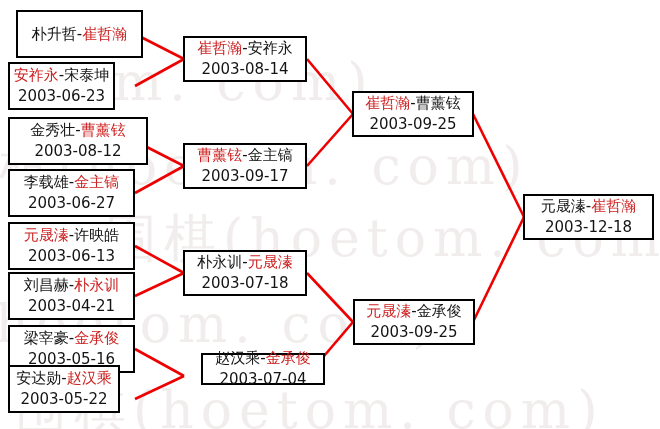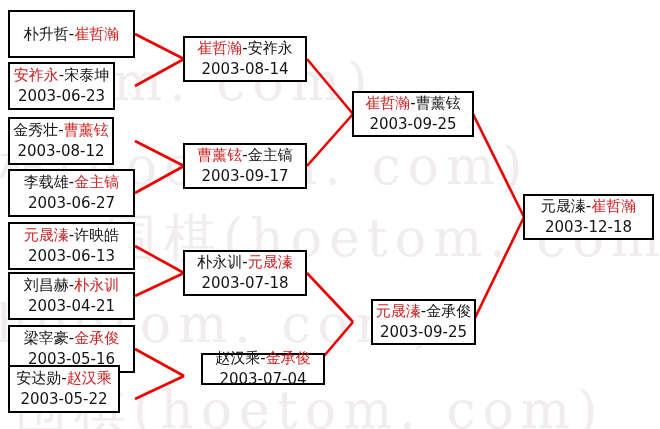--- a/index.html
+++ b/index.html
@@ -77,28 +77,28 @@
     <line x1="135" y1="349" x2="184" y2="376"></line>
     <line x1="135" y1="399" x2="184" y2="376"></line>
     <line x1="307" y1="59" x2="353" y2="114"></line>
     <line x1="307" y1="166" x2="353" y2="114"></line>
     <line x1="307" y1="273" x2="353" y2="322"></line>
     <line x1="307" y1="376" x2="353" y2="322"></line>
     <line x1="473" y1="114" x2="524" y2="217"></line>
     <line x1="473" y1="322" x2="524" y2="217"></line>
   </svg>
 
-  <div class="box" style="left:8px;top:10px;width:127px;height:48px">
+  <div class="box" style="left:16px;top:10px;width:127px;height:48px">
     <div class="names"><span data-color="black">朴升哲</span><span class="sep">-</span><span data-color="red">崔哲瀚</span></div>
   </div>
   <div class="box" style="left:8px;top:62px;width:107px;height:48px">
     <div class="names"><span data-color="red">安祚永</span><span class="sep">-</span><span data-color="black">宋泰坤</span></div>
     <div class="date">2003-06-23</div>
   </div>
-  <div class="box" style="left:8px;top:117px;width:106px;height:48px">
+  <div class="box" style="left:8px;top:117px;width:140px;height:48px">
     <div class="names"><span data-color="black">金秀壮</span><span class="sep">-</span><span data-color="red">曹薰铉</span></div>
     <div class="date">2003-08-12</div>
   </div>
   <div class="box" style="left:8px;top:169px;width:127px;height:48px">
     <div class="names"><span data-color="black">李载雄</span><span class="sep">-</span><span data-color="red">金主镐</span></div>
     <div class="date">2003-06-27</div>
   </div>
   <div class="box" style="left:8px;top:222px;width:127px;height:48px">
     <div class="names"><span data-color="red">元晟溱</span><span class="sep">-</span><span data-color="black">许映皓</span></div>
     <div class="date">2003-06-13</div>
@@ -130,21 +130,21 @@
   </div>
   <div class="box" style="left:201px;top:353px;width:124px;height:32px">
     <div class="names"><span data-color="black">赵汉乘</span><span class="sep">-</span><span data-color="red">金承俊</span></div>
     <div class="date">2003-07-04</div>
   </div>
 
   <div class="box" style="left:352px;top:91px;width:122px;height:46px">
     <div class="names"><span data-color="red">崔哲瀚</span><span class="sep">-</span><span data-color="black">曹薰铉</span></div>
     <div class="date">2003-09-25</div>
   </div>
-  <div class="box" style="left:371px;top:299px;width:105px;height:46px">
+  <div class="box" style="left:353px;top:299px;width:122px;height:46px">
     <div class="names"><span data-color="red">元晟溱</span><span class="sep">-</span><span data-color="black">金承俊</span></div>
     <div class="date">2003-09-25</div>
   </div>
 
   <div class="box" style="left:523px;top:194px;width:131px;height:46px">
     <div class="names"><span data-color="black">元晟溱</span><span class="sep">-</span><span data-color="red">崔哲瀚</span></div>
     <div class="date">2003-12-18</div>
   </div>
 
 </div>

